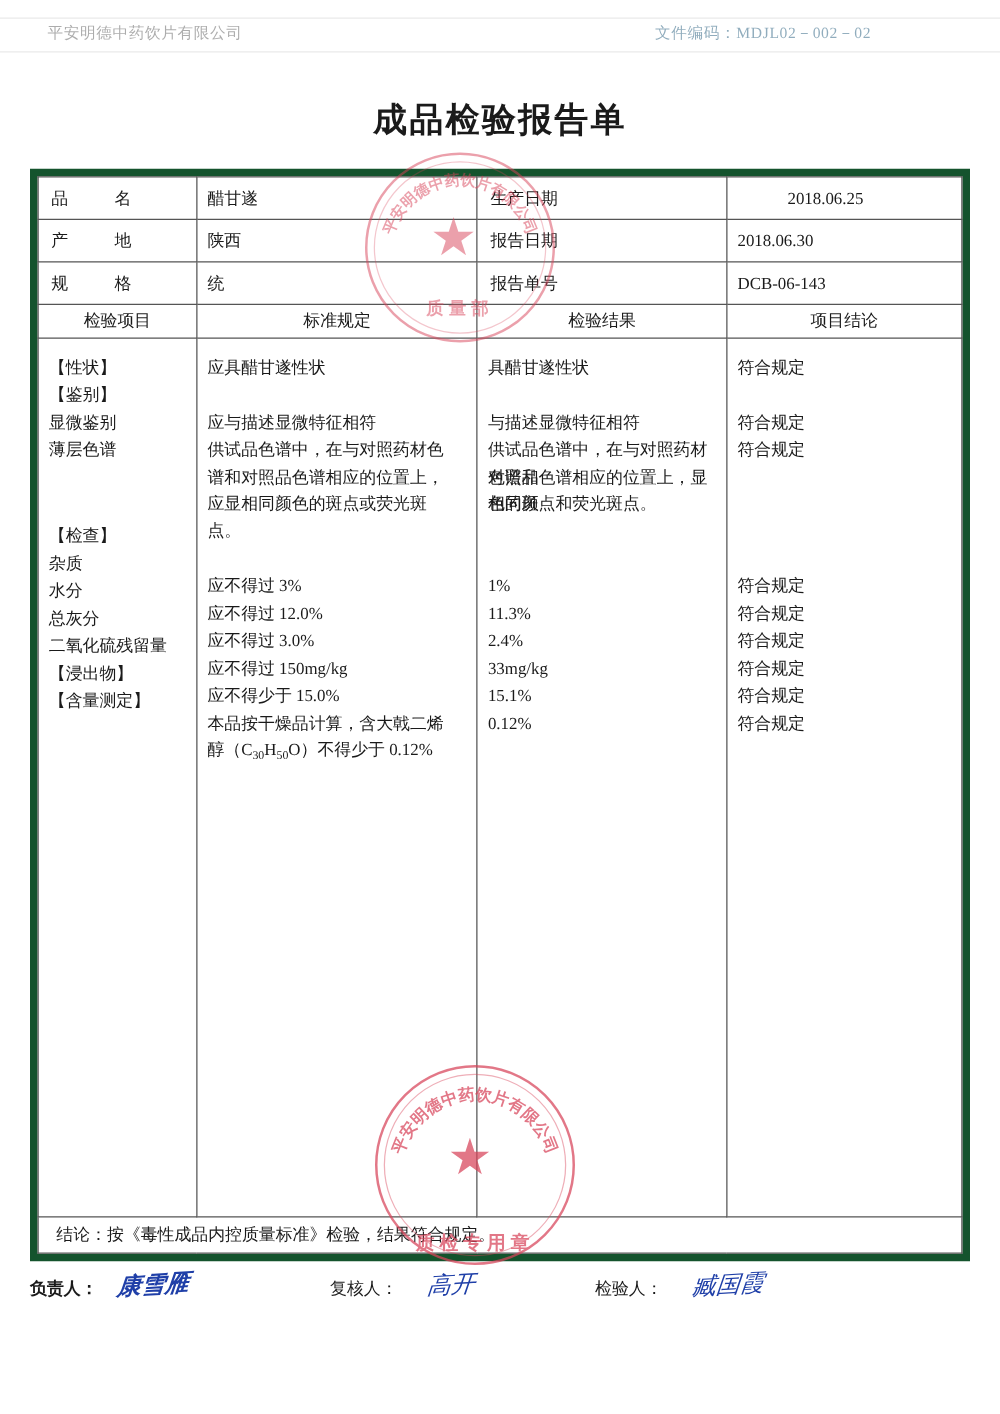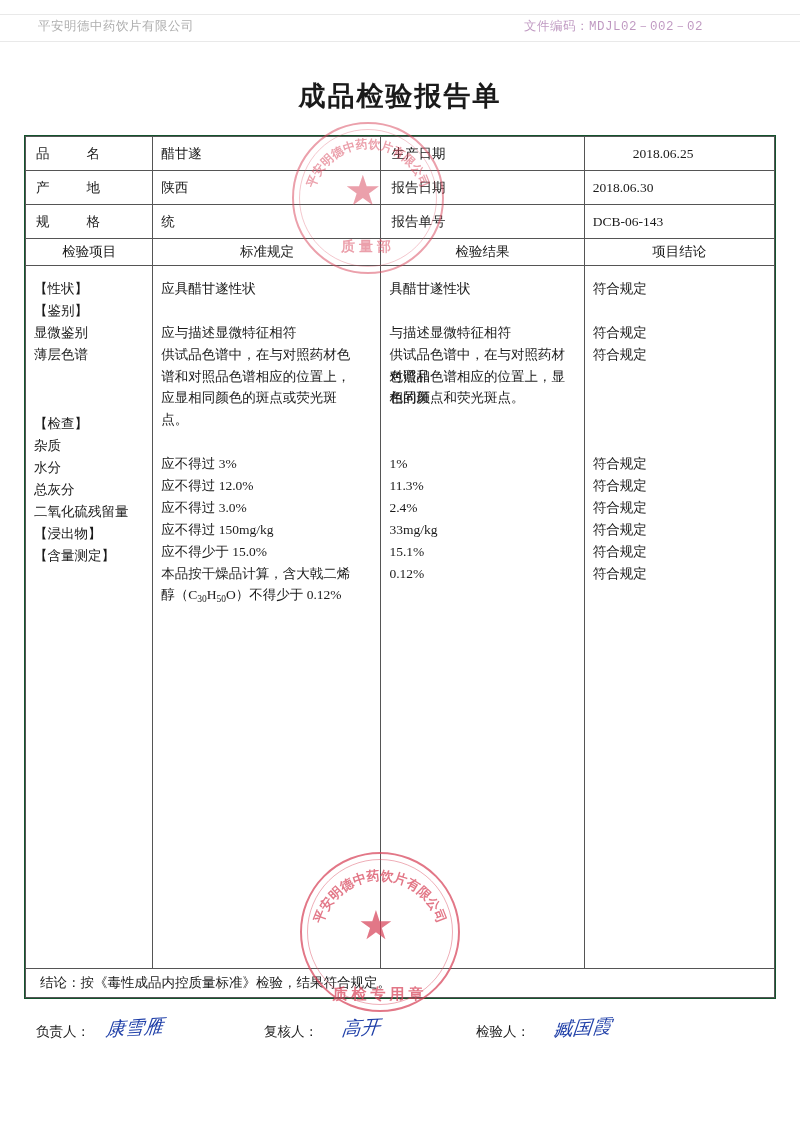--- a/index.html
+++ b/index.html
@@ -34,45 +34,44 @@
     font-size: 12.5px;
     color: #4a4a4a;
     letter-spacing: 0.5px;
     filter: blur(0.4px);
   }
   .top-band .hdr-right {
     position: absolute;
     left: 524px;
     top: 3px;
     font-size: 12.5px;
-    color: #701a75;
+    color: #0c4a6e;
     letter-spacing: 0.5px;
     filter: blur(0.4px);
-    font-family: Liberation Mono, monospace;
   }
 
   
   .doc-title {
     position: absolute;
     left: 0;
     top: 78px;
     width: 800px;
     text-align: center;
     font-size: 27px;
     font-weight: bold;
     letter-spacing: 2px;
   }
 
   
   .sheet {
     position: absolute;
     left: 24px;
     top: 135px;
     width: 752px;
-    border: 1px solid #14532d;
+    border: 6px solid #14532d;
     box-sizing: border-box;
   }
   table {
     border-collapse: collapse;
     width: 100%;
     font-size: 13.5px;
   }
   td {
     border: 1px solid #555;
     padding: 0;
@@ -154,21 +153,21 @@
   .sign-hand {
     position: absolute;
     top: -7px;
     font-family: "DejaVu Serif", serif;
     font-size: 19px;
     color: #1f3fa8;
     transform: skewX(-9deg) rotate(-3.5deg);
     font-style: italic;
     white-space: nowrap;
   }
-  .g1 { left: 12px; }
+  .g1 { left: 0; font-weight: bold; }
   .g2 { left: 240px; }
   .g3 { left: 452px; }
   .g1 .sign-hand { left: 70px; }
   .g2 .sign-hand { left: 78px; }
   .g3 .sign-hand { left: 78px; }
 
   
   .stamp {
     position: absolute;
     border-radius: 50%;

